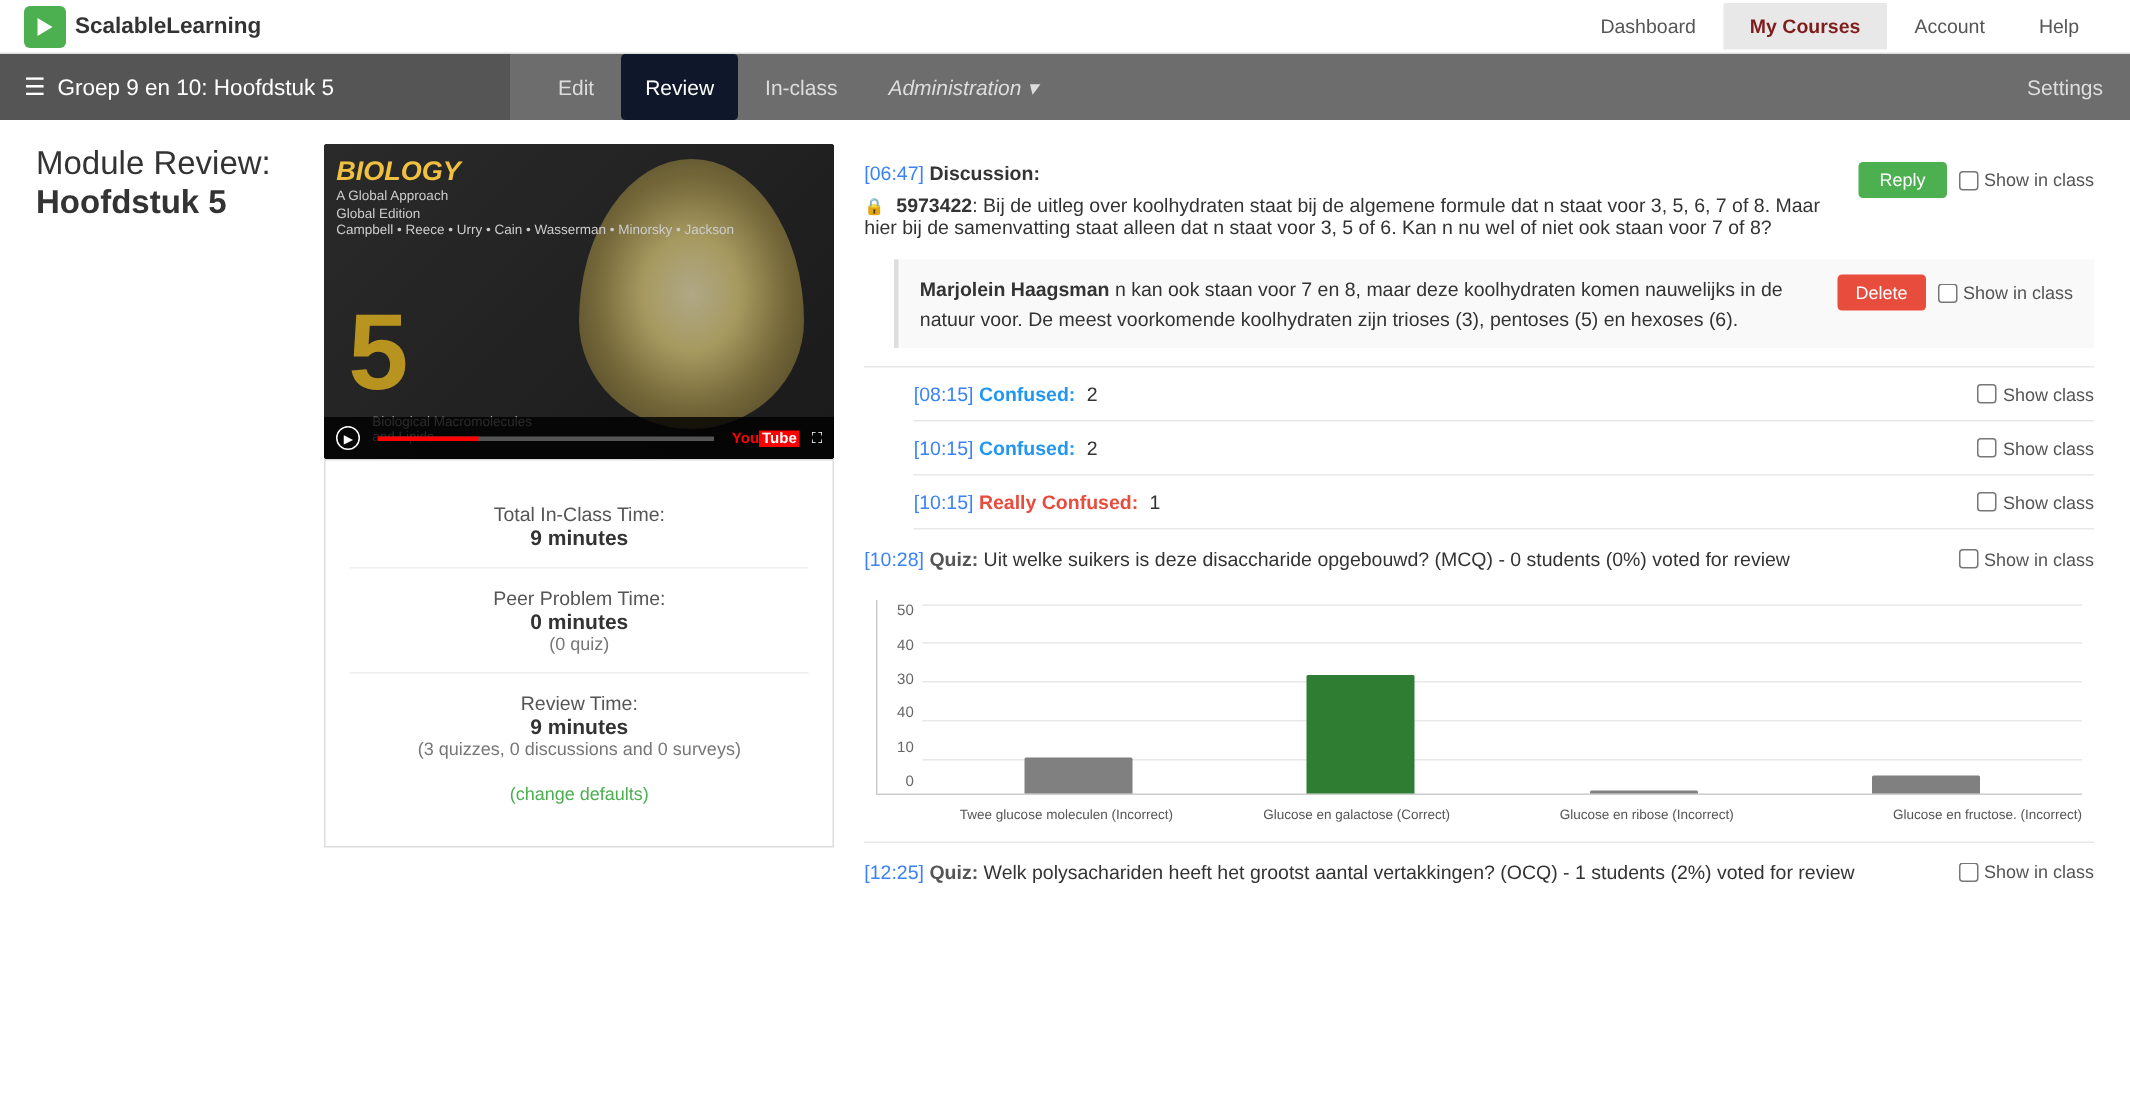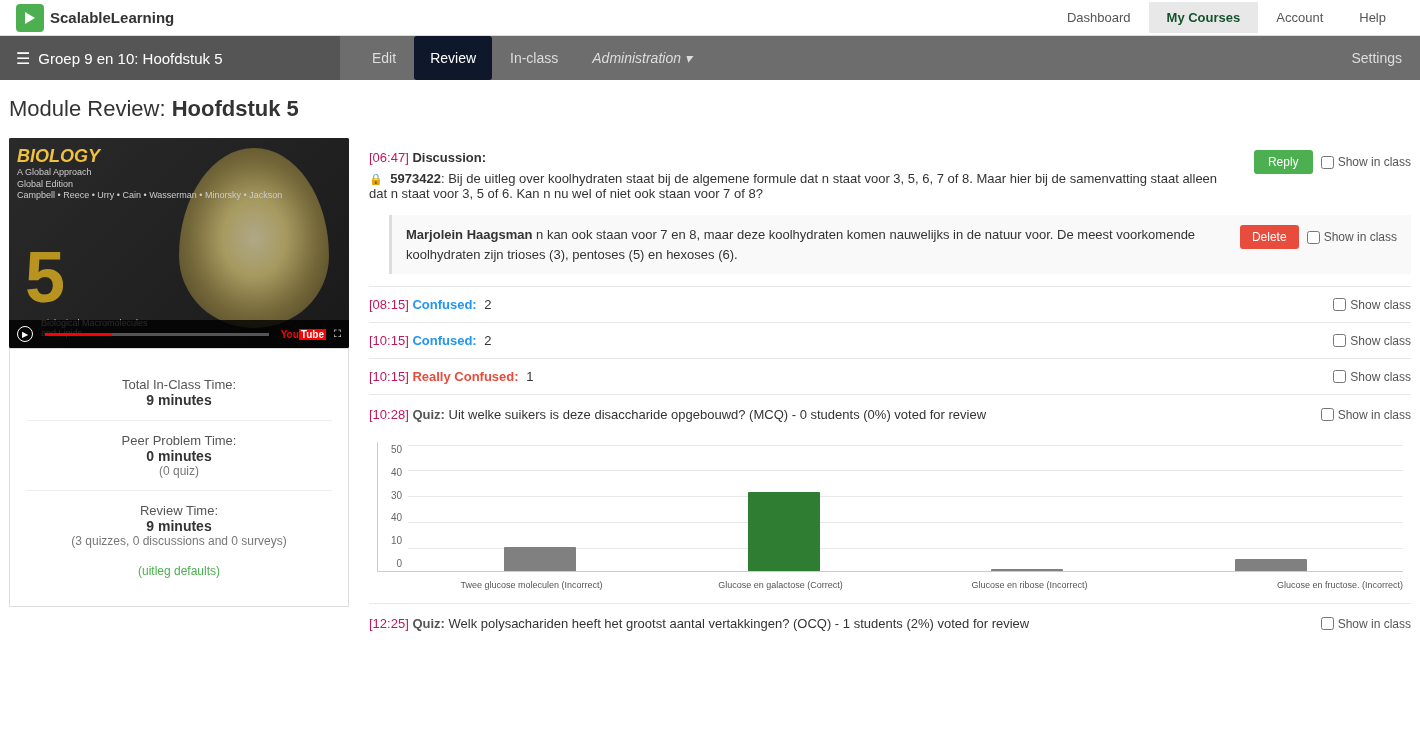--- a/index.html
+++ b/index.html
@@ -43,21 +43,21 @@
       padding: 8px 18px;
       font-size: 13px;
       color: #555;
       cursor: pointer;
       text-decoration: none;
       border-bottom: none;
     }
     .top-nav-link.active {
       background: #e8e8e8;
       font-weight: bold;
-      color: #14532d;
+      color: #7f1d1d;
     }
 
     
     .course-nav {
       display: flex;
       align-items: center;
       background: #6d6d6d;
       height: 44px;
       padding: 0;
     }
@@ -97,22 +97,22 @@
       margin-left: auto;
       padding: 10px 18px;
       color: #ddd;
       cursor: pointer;
       font-size: 14px;
     }
 
     
     .main-content {
       display: flex;
-      flex-direction: column;
-      padding: 16px 9px;
+      flex-direction: row;
+      padding: 16px 24px;
     }
     .page-title {
       font-size: 22px;
       font-weight: normal;
       margin-bottom: 16px;
       color: #333;
     }
     .page-title strong { font-weight: bold; }
 
     .content-layout {
@@ -243,21 +243,21 @@
       flex: 1;
       min-width: 0;
     }
 
     .discussion-section {
       padding: 12px 0;
       border-bottom: 1px solid #e8e8e8;
     }
 
     .timestamp-link {
-      color: #be185d;
+      color: #3b82f6;
       cursor: pointer;
       font-size: 13px;
       font-weight: normal;
       text-decoration: none;
     }
     .confused-label { color: #2196f3; font-weight: bold; }
     .really-confused-label { color: #e74c3c; font-weight: bold; }
     .discussion-title {
       font-size: 13px;
       color: #333;
@@ -323,20 +323,21 @@
       flex: 1;
     }
     .reply-author { font-weight: bold; }
 
     .stat-line {
       display: flex;
       align-items: center;
       justify-content: space-between;
       padding: 10px 0;
       border-bottom: 1px solid #e8e8e8;
+      margin-left: 33px;
     }
     .stat-line-left { font-size: 13px; }
     .stat-count { color: #333; margin-left: 4px; }
 
     .quiz-section {
       padding: 12px 0;
       border-bottom: 1px solid #e8e8e8;
     }
     .quiz-header {
       display: flex;
@@ -415,21 +416,21 @@
       text-align: center;
       margin-top: 4px;
       line-height: 1.2;
     }
 
     .last-quiz-section {
       padding: 12px 0;
     }
     .last-quiz-header {
       display: flex;
-      align-items: flex-end;
+      align-items: center;
       justify-content: space-between;
     }
 
     .administration-dropdown {
       display: flex;
       align-items: center;
       gap: 4px;
       font-style: italic;
     }
   </style>
@@ -507,21 +508,21 @@
         <div class="stats-row">
           <div class="stats-label">Peer Problem Time:</div>
           <div class="stats-value">0 minutes</div>
           <div class="stats-sub">(0 quiz)</div>
         </div>
         <div class="stats-row">
           <div class="stats-label">Review Time:</div>
           <div class="stats-value">9 minutes</div>
           <div class="stats-sub">(3 quizzes, 0 discussions and 0 surveys)</div>
           <br>
-          <a class="change-defaults-link">(uitleg defaults)</a>
+          <a class="change-defaults-link">(change defaults)</a>
         </div>
       </div>
     </div>
 
     <div class="right-panel">
 
       <div class="discussion-section">
         <div style="display:flex; align-items:flex-start; justify-content:space-between; margin-bottom:10px;">
           <div style="flex:1;">
             <div style="margin-bottom:6px;">

